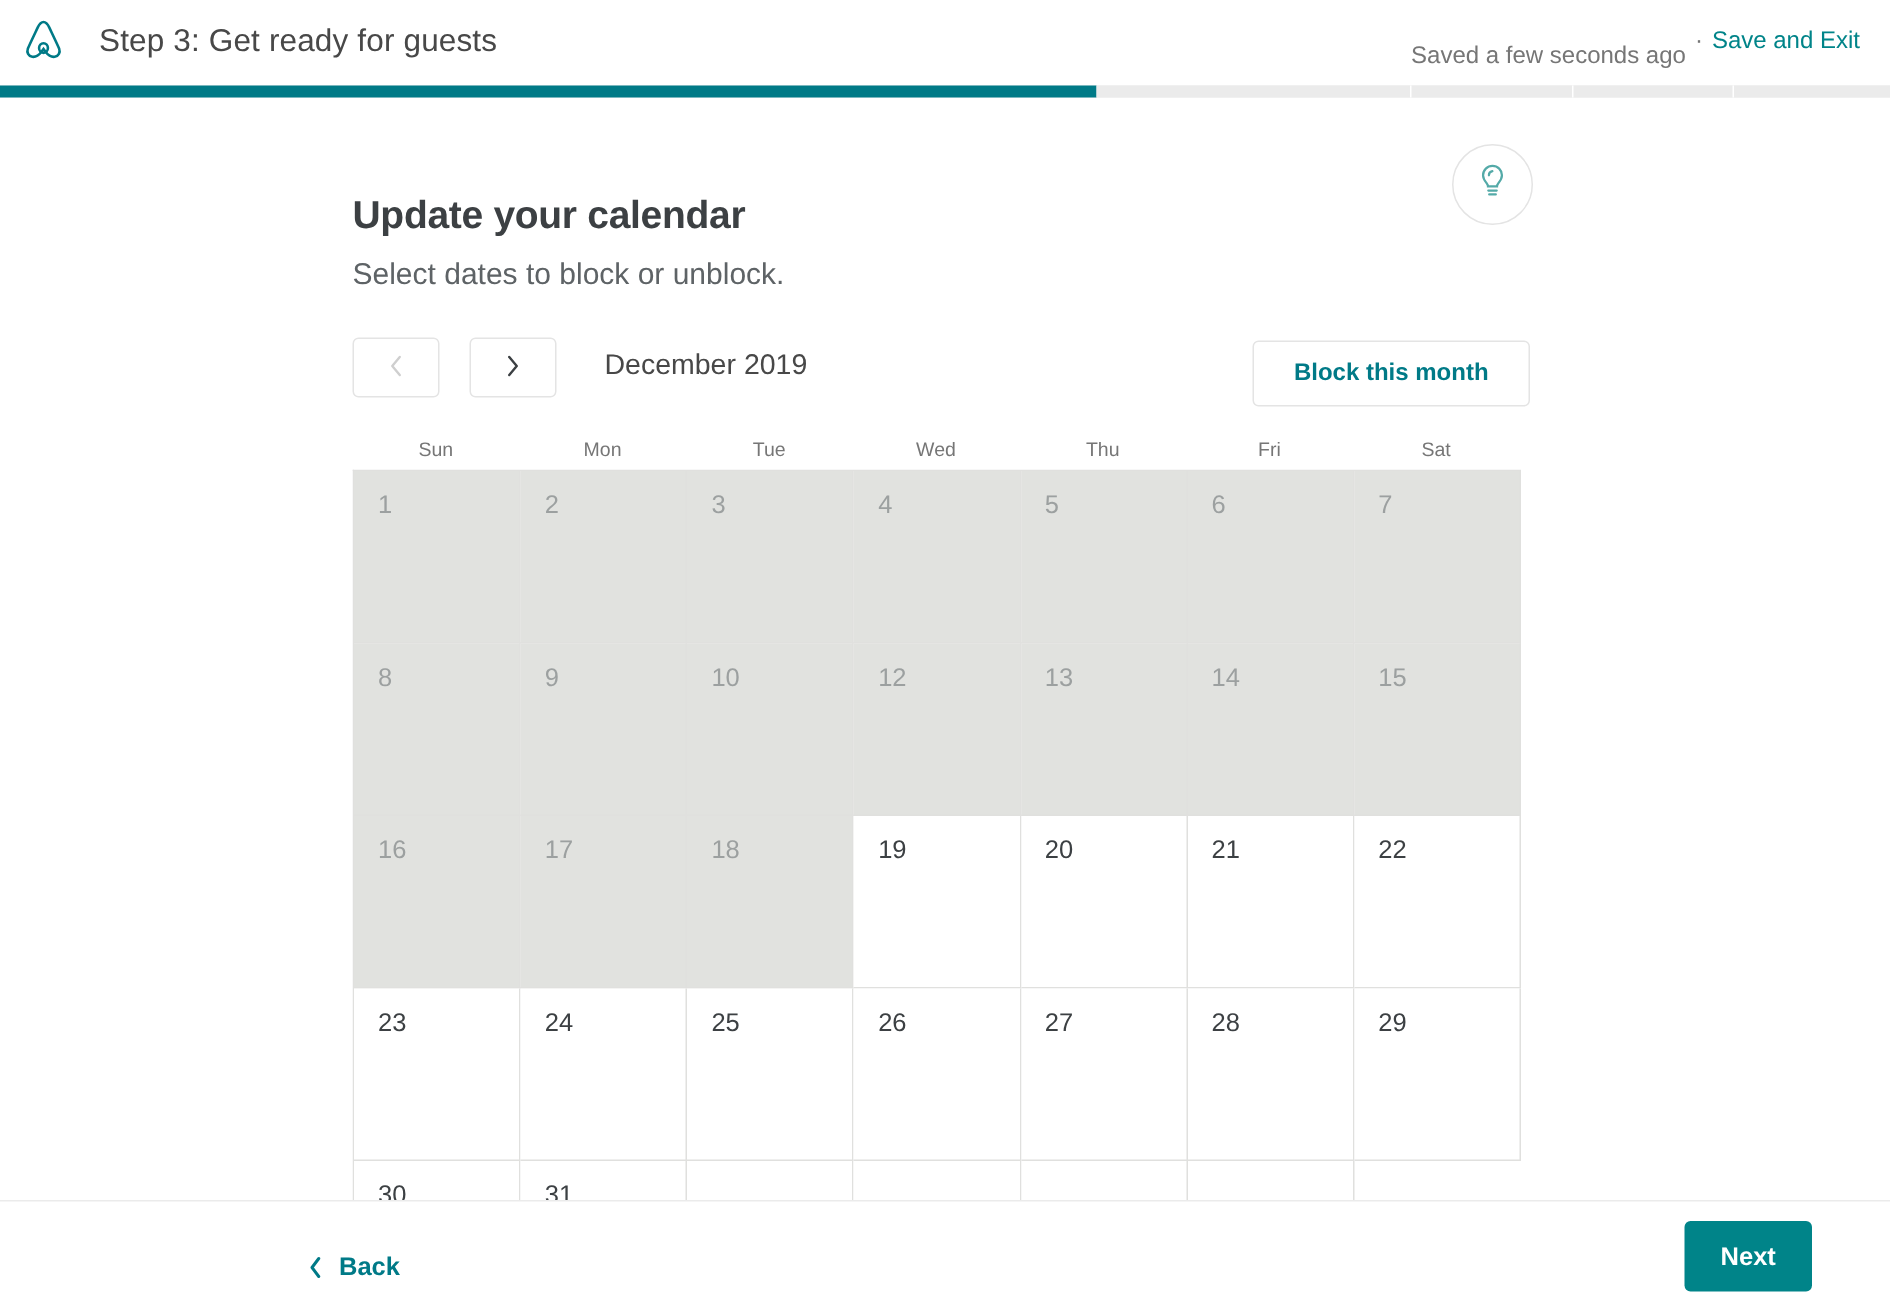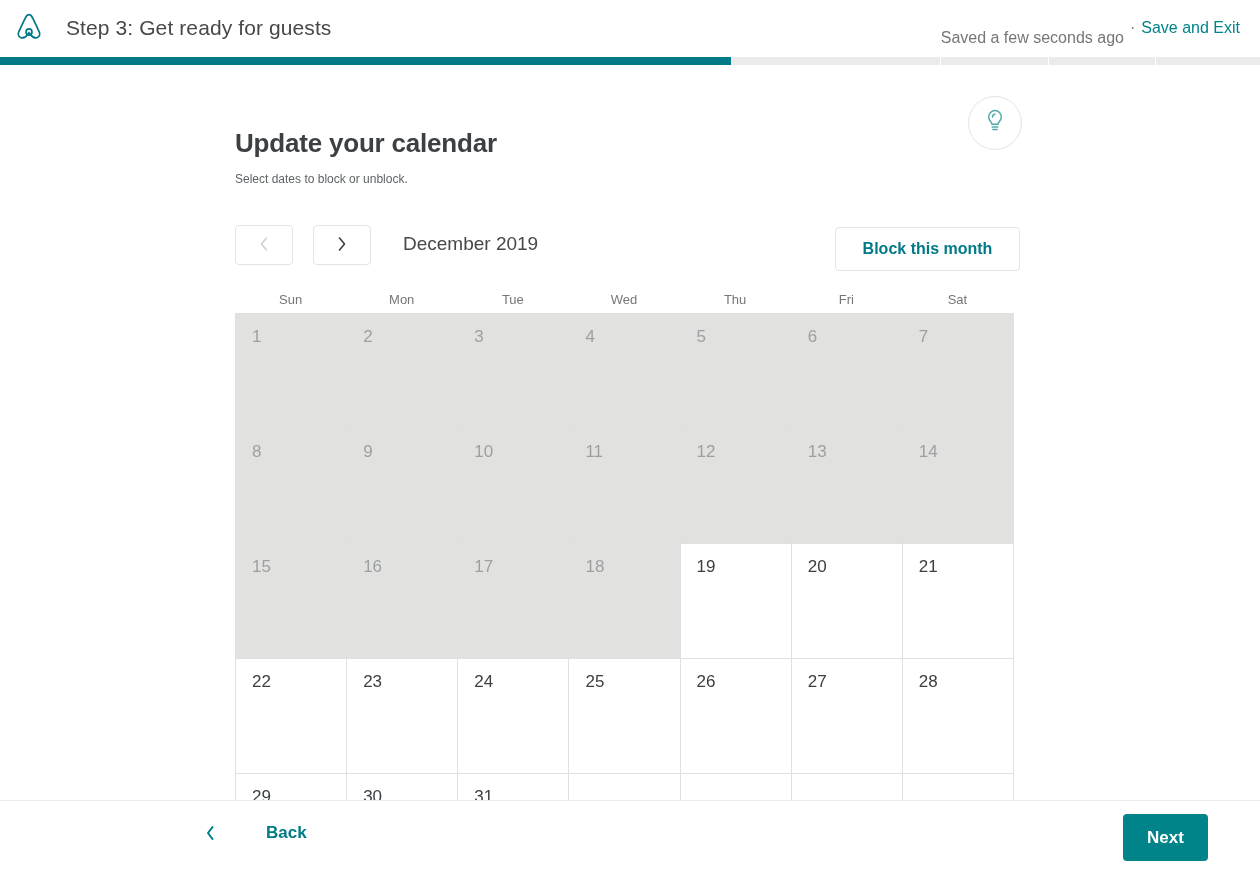--- a/index.html
+++ b/index.html
@@ -111,21 +111,21 @@
     left: 235px;
     font-size: 26px;
     font-weight: bold;
     color: #3c4043;
     letter-spacing: -0.2px;
   }
   .page-sub {
     position: absolute;
     top: 107px;
     left: 235px;
-    font-size: 12px;
+    font-size: 20px;
     color: #5e6366;
   }
 
   
   .cal-controls {
     position: absolute;
     top: 160px;
     left: 235px;
     width: 785px;
     height: 48px;
@@ -231,32 +231,31 @@
     position: absolute;
     top: 800px;
     left: 0;
     width: 1260px;
     height: 73px;
     background: #ffffff;
     border-top: 1px solid #ebebeb;
   }
   .back-btn {
     position: absolute;
-    top: 16px;
+    top: 28px;
     left: 200px;
     display: flex;
     align-items: center;
     color: #007a87;
     font-size: 17px;
     font-weight: bold;
     background: none;
     border: none;
     cursor: pointer;
     padding: 6px 4px;
-    gap: 40px;
   }
   .back-chevron { margin-right: 10px; display: flex; }
   .next-btn {
     position: absolute;
     top: 13px;
     right: 52px;
     width: 85px;
     height: 47px;
     background: #008489;
     color: #ffffff;
@@ -344,21 +343,20 @@
         <div class="cal-cell blocked">1</div>
         <div class="cal-cell blocked">2</div>
         <div class="cal-cell blocked">3</div>
         <div class="cal-cell blocked">4</div>
         <div class="cal-cell blocked">5</div>
         <div class="cal-cell blocked">6</div>
         <div class="cal-cell blocked">7</div>
         <div class="cal-cell blocked">8</div>
         <div class="cal-cell blocked">9</div>
         <div class="cal-cell blocked">10</div>
-        <div class="cal-cell blocked">11</div>
         <div class="cal-cell blocked">12</div>
         <div class="cal-cell blocked">13</div>
         <div class="cal-cell blocked">14</div>
         <div class="cal-cell blocked">15</div>
         <div class="cal-cell blocked">16</div>
         <div class="cal-cell blocked">17</div>
         <div class="cal-cell blocked">18</div>
         <div class="cal-cell">19</div>
         <div class="cal-cell">20</div>
         <div class="cal-cell">21</div>

